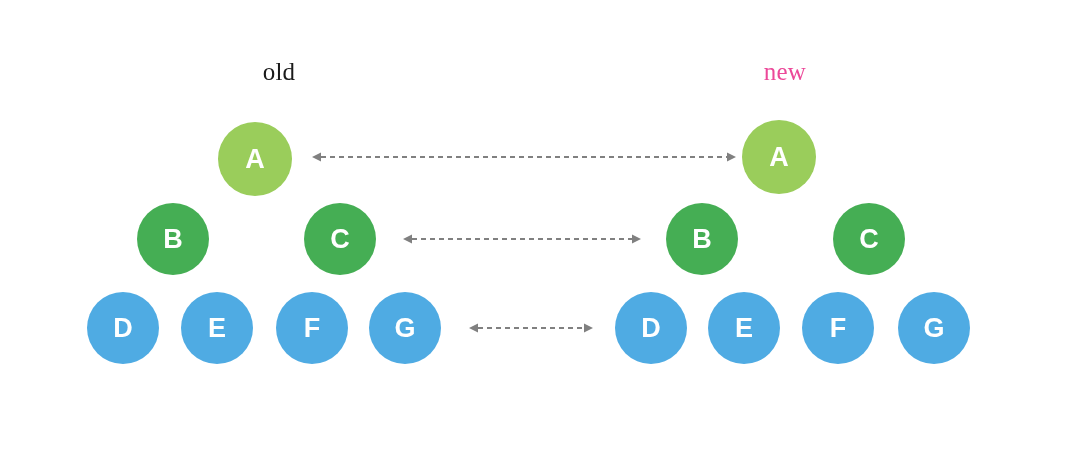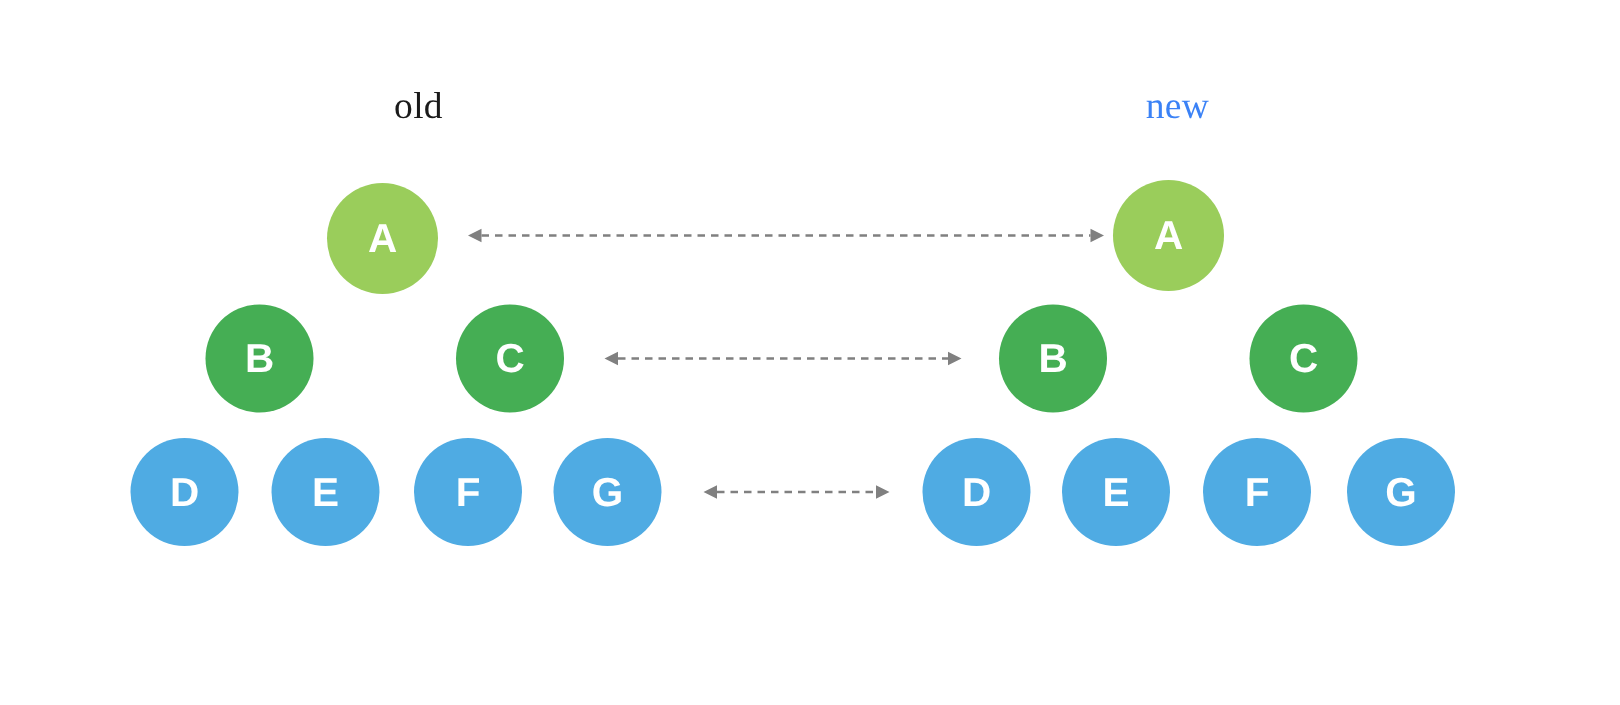--- a/index.html
+++ b/index.html
@@ -52,21 +52,21 @@
     height: 470px;
     pointer-events: none;
   }
 </style>
 </head>
 <body>
 
 <div id="canvas">
 
   <div class="tree-label" id="label-old" style="left: 255px; top: 71px; color: rgb(26, 26, 26); margin-left: 24px;">old</div>
-  <div class="tree-label" id="label-new" style="left: 785px; top: 71px; color: #3b82f6; text-align: center;">new</div>
+  <div class="tree-label" id="label-new" style="left: 785px; top: 71px; color: #ec4899; text-align: center;">new</div>
 
   <div id="nodes-old">
       <div class="node" style="left: 255px; top: 159px; width: 74px; height: 74px; background: rgb(154, 205, 91);">
         <span class="node-label" style="color: rgb(255, 255, 255);">A</span>
       </div>
       <div class="node" style="left: 173px; top: 239px; width: 72px; height: 72px; background: rgb(69, 174, 84);">
         <span class="node-label" style="color: rgb(255, 255, 255);">B</span>
       </div>
       <div class="node" style="left: 340px; top: 239px; width: 72px; height: 72px; background: rgb(69, 174, 84);">
         <span class="node-label" style="color: rgb(255, 255, 255);">C</span>

